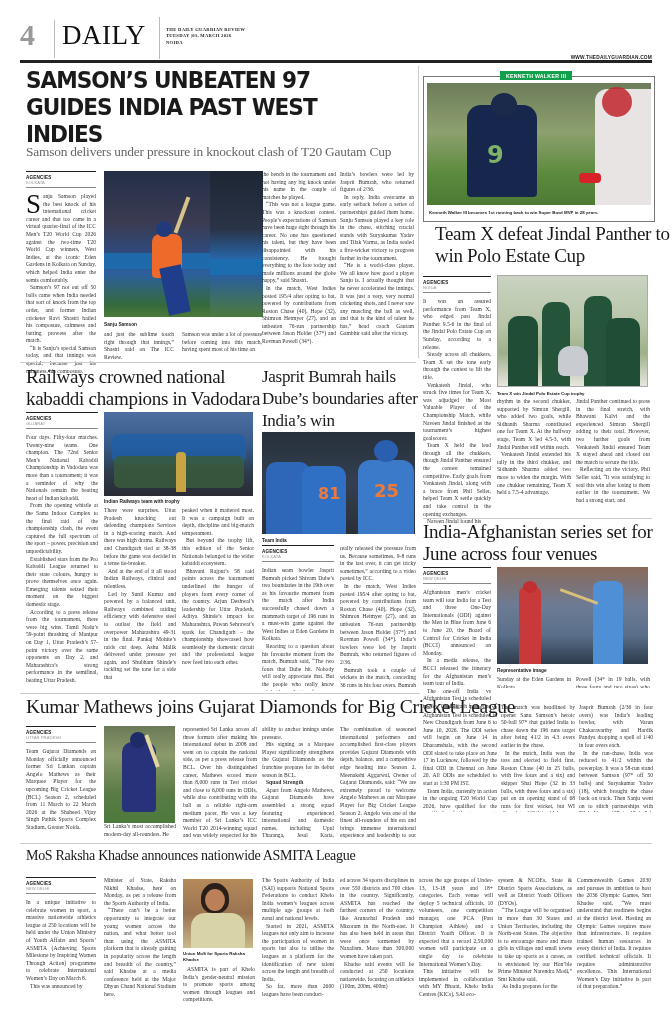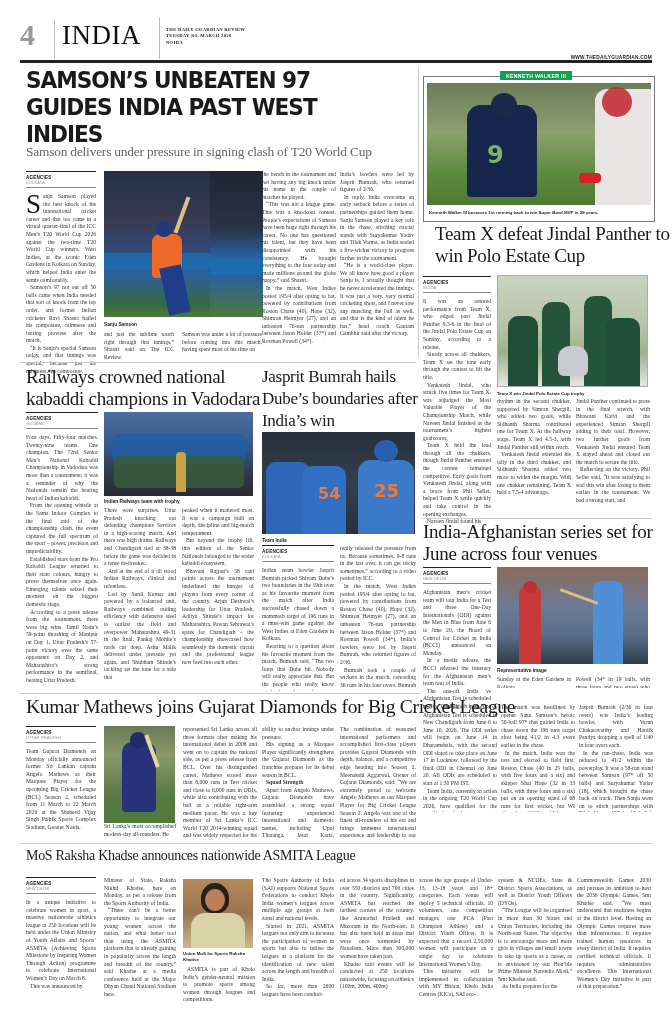--- a/index.html
+++ b/index.html
@@ -24,32 +24,32 @@
   .sub-hl { left: 26px; top: 144px; font-family: "Liberation Serif", serif; font-size: 13.4px; color: #666; letter-spacing: -0.2px; }
   .dropcap { float: left; font-family: "Liberation Serif", serif; font-size: 27px; line-height: 21px; margin: 1px 2px 0 0; color: #111; }
   .kw-box { border: 0.8px solid #777; }
   .kw-tag { background: #12a04c; color: #fff; font-family: "Liberation Sans", sans-serif; font-weight: bold; font-size: 5.2px; letter-spacing: 0.3px; padding: 1.5px 6px; }
 </style>
 </head>
 <body>
 
 <div class="abs pg-num">4</div>
 <div class="abs vdiv" style="left:54px;top:20px;height:38px;"></div>
-<div class="abs section">INDIA</div>
+<div class="abs section">DAILY</div>
 <div class="abs vdiv" style="left:159px;top:17px;height:42px;"></div>
 <div class="abs mast-info">
   <div>THE DAILY GUARDIAN REVIEW</div>
   <div>TUESDAY |03, MARCH 2026</div>
   <div>NOIDA</div>
 </div>
 <div class="abs web">WWW.THEDAILYGUARDIAN.COM</div>
 <div class="abs topbar"></div>
 
 <div class="abs main-hl">SAMSON’S UNBEATEN 97 GUIDES INDIA PAST WEST INDIES</div>
-<div class="abs sub-hl">Samson delivers under pressure in signing clash of T20 World Cup</div>
+<div class="abs sub-hl">Samson delivers under pressure in knockout clash of T20 Gautam Cup</div>
 <div class="abs vdiv" style="left:418px;top:66px;height:292px;background:#ccc;"></div>
 
 <div class="abs" style="left:26px;top:171px;width:70px;">
   <div class="agency">AGENCIES</div>
   <div class="agency-loc">KOLKATA</div>
   <div class="body-text" style="height:180px;">
     <span class="dropcap">S</span>
     <span>anju Samson played the best knock of his international cricket career and that too came in a virtual quarter-final of the ICC Men’s T20 World Cup 2026 against the two-time T20 World Cup winners, West Indies, at the iconic Eden Gardens in Kolkata on Sunday, which helped India enter the semis comfortably.</span>
     <p>Samson’s 97 not out off 50 balls came when India needed that sort of knock from the top order, and former Indian cricketer Ravi Shastri hailed his composure, calmness and batting prowess after the match.</p>
     <p>“It is Sanju’s special Samson today, and that innings was special, because just his calmness, his composure,</p>
@@ -150,21 +150,21 @@
 <div class="abs body-text" style="left:182px;top:507px;width:72px;height:182px;">
   <span>peaked when it mattered most. It was a campaign built on depth, discipline and big-match temperament.</span>
   <p>But beyond the trophy lift, this edition of the Senior Nationals belonged to the wider kabaddi ecosystem.</p>
   <p>Bhavani Rajput’s 58 raid points across the tournament underlined the hunger of players from every corner of the country. Arjun Deshwal’s leadership for Uttar Pradesh, Aditya Shinde’s impact for Maharashtra, Pawan Sehrawat’s spark for Chandigarh – the championship showcased how seamlessly the domestic circuit and the professional league now feed into each other.</p>
 </div>
 
 <div class="abs hl" style="left:262px;top:366px;width:156px;font-size:17px;line-height:22px;">Jasprit Bumrah hails Dube’s boundaries after India’s win</div>
 <div class="abs photo" style="left:262px;top:432px;width:153px;height:102px;background:linear-gradient(180deg,#27303c 0%,#34404f 50%,#2a2f38 100%);">
   <div class="abs" style="left:4px;top:30px;width:44px;height:72px;background:#2e67b8;border-radius:10px 10px 0 0;"></div>
   <div class="abs" style="left:40px;top:34px;width:44px;height:68px;background:#2f6fc4;border-radius:10px 10px 0 0;"></div>
-  <div class="abs" style="left:56px;top:52px;font-family:'DejaVu Sans',sans-serif;font-weight:bold;font-size:16px;color:#ee7a3a;">54</div>
+  <div class="abs" style="left:56px;top:52px;font-family:'DejaVu Sans',sans-serif;font-weight:bold;font-size:16px;color:#ee7a3a;">81</div>
   <div class="abs" style="left:96px;top:28px;width:56px;height:74px;background:#3b79c9;border-radius:12px 12px 0 0;"></div>
   <div class="abs" style="left:112px;top:48px;font-family:'DejaVu Sans',sans-serif;font-weight:bold;font-size:18px;color:#ee7a3a;">25</div>
   <div class="abs" style="left:112px;top:8px;width:24px;height:22px;background:#2a5fb0;border-radius:50%;"></div>
 </div>
 <div class="abs caption" style="left:262px;top:538px;">Team India</div>
 <div class="abs" style="left:262px;top:545px;width:72px;">
   <div class="agency">AGENCIES</div>
   <div class="agency-loc">KOLKATA</div>
   <div class="body-text" style="height:124px;">
     <span>Indian seam bowler Jasprit Bumrah picked Shivam Dube’s two boundaries in the 19th over as his favourite moment from the match after India successfully chased down a mammoth target of 196 runs in a must-win game against the West Indies at Eden Gardens in Kolkata.</span>

